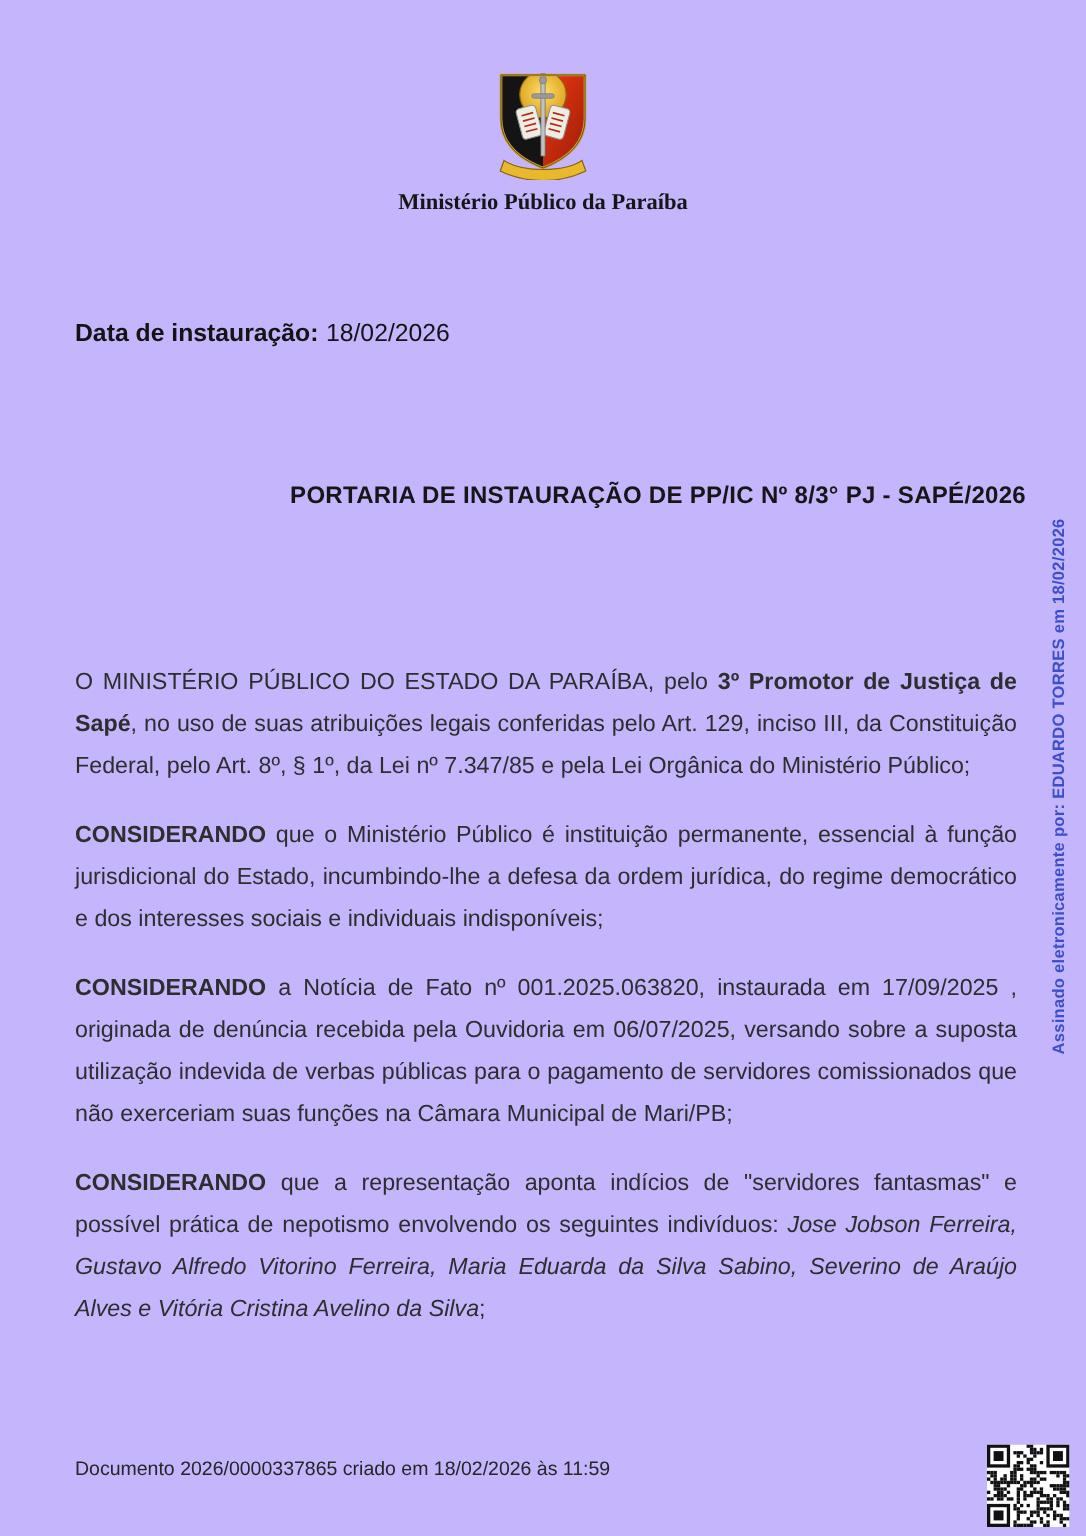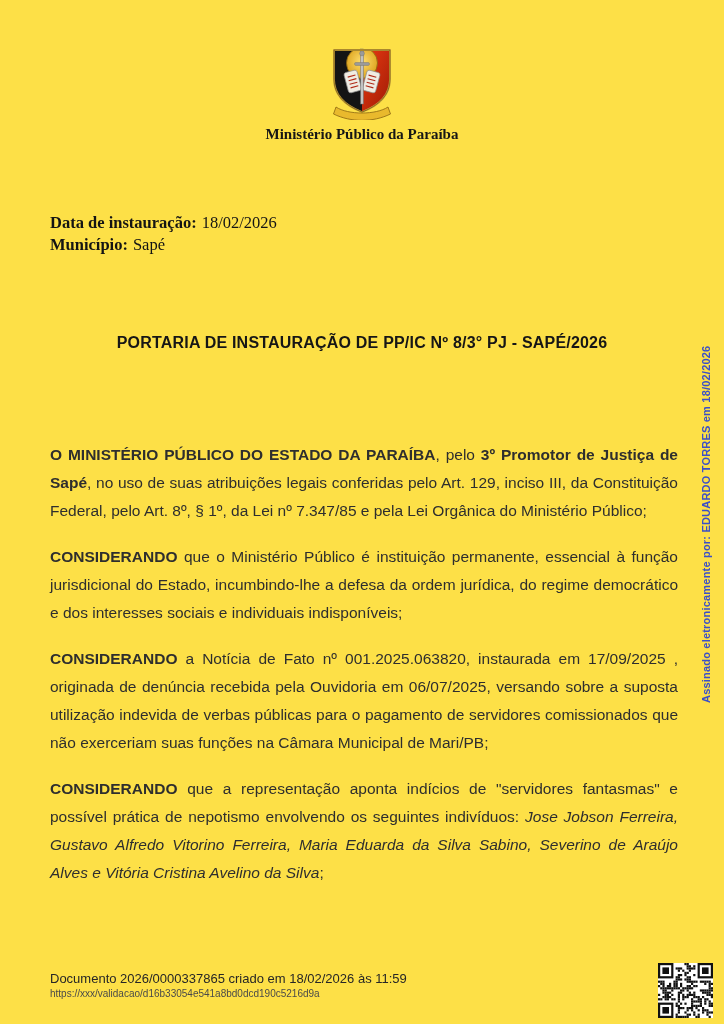--- a/index.html
+++ b/index.html
@@ -1,30 +1,30 @@
 <!DOCTYPE html>
 <html><head>
 <meta charset="utf-8">
 <style>
   html,body{margin:0;padding:0;background:#ffffff;}
   .page{
-    position:relative;width:724px;height:1024px;background:#fde047;overflow:hidden;
+    position:relative;width:724px;height:1024px;background:#c4b5fd;overflow:hidden;
     font-family:"Liberation Sans",sans-serif;color:#1a1a1a;
   }
   
   .header{position:absolute;top:46px;left:0;width:100%;text-align:center;}
   .emblem{width:74px;height:74px;display:inline-block;}
   .org-name{font-family:"Liberation Serif",serif;font-weight:bold;font-size:15px;margin-top:2px;color:#161616;}
   .office-name{font-family:"Liberation Serif",serif;font-weight:bold;font-size:16.5px;margin-top:3px;letter-spacing:.2px;color:#161616;}
   
-  .meta{position:absolute;left:50px;top:212px;font-family:Liberation Serif, serif;font-size:16.5px;line-height:21.8px;color:#141414;}
+  .meta{position:absolute;left:50px;top:212px;font-family:Liberation Sans, sans-serif;font-size:16.5px;line-height:21.8px;color:#141414;text-align:center;}
   .meta-label{font-weight:bold;margin-right:5px;}
   
-  .doc-title{position:absolute;top:322px;left:40px;width:644px;text-align:center;
-    font-size:16px;font-weight:bold;color:#161616;letter-spacing:.2px;margin-top:12px;}
+  .doc-title{position:absolute;top:322px;left:40px;width:644px;text-align:right;
+    font-size:16px;font-weight:bold;color:#161616;letter-spacing:.2px;}
   
   .body-text{position:absolute;top:441px;left:50px;width:628px;
     font-size:15.5px;line-height:28px;color:#2e2e2e;text-align:justify;}
   .body-text p{margin:0 0 18px 0;}
   
   .signature-stamp{
     position:absolute;left:700px;top:703px;transform-origin:0 0;transform:rotate(-90deg);
     white-space:nowrap;font-size:11px;font-weight:bold;letter-spacing:.2px;
   }
   
@@ -71,37 +71,35 @@
       <circle cx="37" cy="7.5" r="2.4" fill="#9a9a9a" stroke="#6d6d6d" stroke-width="0.4"></circle>
       <path d="M9 4 H65 V33 C65 49 54 59.5 37 66 C20 59.5 9 49 9 33 Z" fill="none" stroke="#c9a23a" stroke-width="1.8"></path>
       <path d="M9 4 H65 V33 C65 49 54 59.5 37 66 C20 59.5 9 49 9 33 Z" fill="none" stroke="#4d3a08" stroke-width="0.5"></path>
       <path d="M11 61 C23 69 51 69 63 61 L65.5 68 C48 76.5 26 76.5 8.5 68 Z" fill="#e9b92d" stroke="#8a6410" stroke-width="0.8"></path>
     </svg>
     <div class="org-name">Ministério Público da Paraíba</div>
   </div>
 
   <div class="meta">
       <div><span class="meta-label">Data de instauração:</span><span class="meta-value">18/02/2026</span></div>
-      <div><span class="meta-label">Município:</span><span class="meta-value">Sapé</span></div>
     </div>
 
   <div class="doc-title">PORTARIA DE INSTAURAÇÃO DE PP/IC Nº 8/3° PJ - SAPÉ/2026</div>
 
   <div class="body-text">
-      <p><span style="font-weight: bold;">O MINISTÉRIO PÚBLICO DO ESTADO DA PARAÍBA</span><span>, pelo </span><span style="font-weight: bold;">3º Promotor de Justiça de Sapé</span><span>, no uso de suas atribuições legais conferidas pelo Art. 129, inciso III, da Constituição Federal, pelo Art. 8º, § 1º, da Lei nº 7.347/85 e pela Lei Orgânica do Ministério Público;</span></p>
+      <p><span style="font-weight: normal;">O MINISTÉRIO PÚBLICO DO ESTADO DA PARAÍBA</span><span>, pelo </span><span style="font-weight: bold;">3º Promotor de Justiça de Sapé</span><span>, no uso de suas atribuições legais conferidas pelo Art. 129, inciso III, da Constituição Federal, pelo Art. 8º, § 1º, da Lei nº 7.347/85 e pela Lei Orgânica do Ministério Público;</span></p>
       <p><span style="font-weight: bold;">CONSIDERANDO</span><span> que o Ministério Público é instituição permanente, essencial à função jurisdicional do Estado, incumbindo-lhe a defesa da ordem jurídica, do regime democrático e dos interesses sociais e individuais indisponíveis;</span></p>
       <p><span style="font-weight: bold;">CONSIDERANDO</span><span> a Notícia de Fato nº 001.2025.063820, instaurada em 17/09/2025 , originada de denúncia recebida pela Ouvidoria em 06/07/2025, versando sobre a suposta utilização indevida de verbas públicas para o pagamento de servidores comissionados que não exerceriam suas funções na Câmara Municipal de Mari/PB;</span></p>
       <p><span style="font-weight: bold;">CONSIDERANDO</span><span> que a representação aponta indícios de "servidores fantasmas" e possível prática de nepotismo envolvendo os seguintes indivíduos: </span><span style="font-style: italic;">Jose Jobson Ferreira, Gustavo Alfredo Vitorino Ferreira, Maria Eduarda da Silva Sabino, Severino de Araújo Alves e Vitória Cristina Avelino da Silva</span><span>;</span></p>
     </div>
 
   <div class="signature-stamp" style="color: rgb(59, 79, 200);">Assinado eletronicamente por: EDUARDO TORRES em 18/02/2026</div>
 
   <div class="footer">
     <div class="footer-line">Documento 2026/0000337865 criado em 18/02/2026 às 11:59</div>
-    <div class="footer-url">https://xxx/validacao/d16b33054e541a8bd0dcd190c5216d9a</div>
   </div>
 
   <div class="qr"><svg viewBox="0 0 55.00000000000001 55.00000000000001" width="55" height="55">
         <rect x="0" y="0" width="55.00000000000001" height="55.00000000000001" fill="#ffffff"></rect>
         <rect x="26.400000000000002" y="0" width="2.2" height="2.2" fill="#111111"></rect>
         <rect x="28.6" y="0" width="2.2" height="2.2" fill="#111111"></rect>
         <rect x="28.6" y="2.2" width="2.2" height="2.2" fill="#111111"></rect>
         <rect x="30.800000000000004" y="2.2" width="2.2" height="2.2" fill="#111111"></rect>
         <rect x="35.2" y="2.2" width="2.2" height="2.2" fill="#111111"></rect>
         <rect x="17.6" y="4.4" width="2.2" height="2.2" fill="#111111"></rect>

